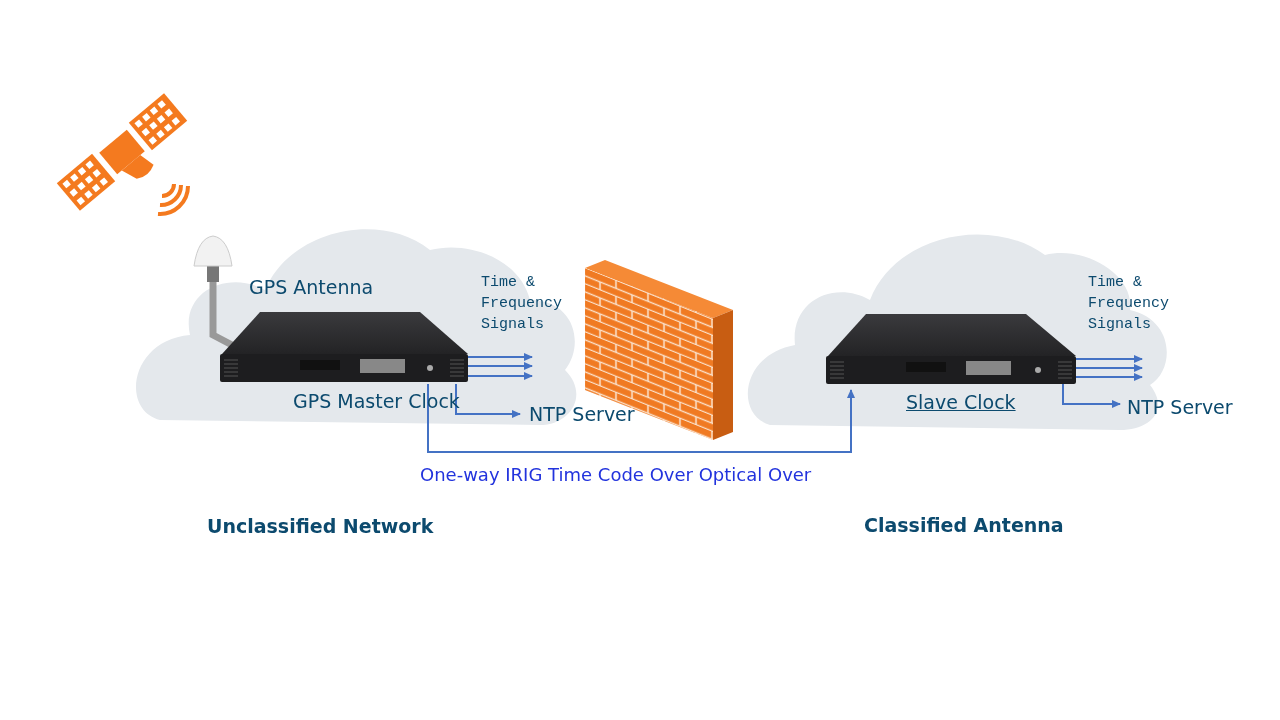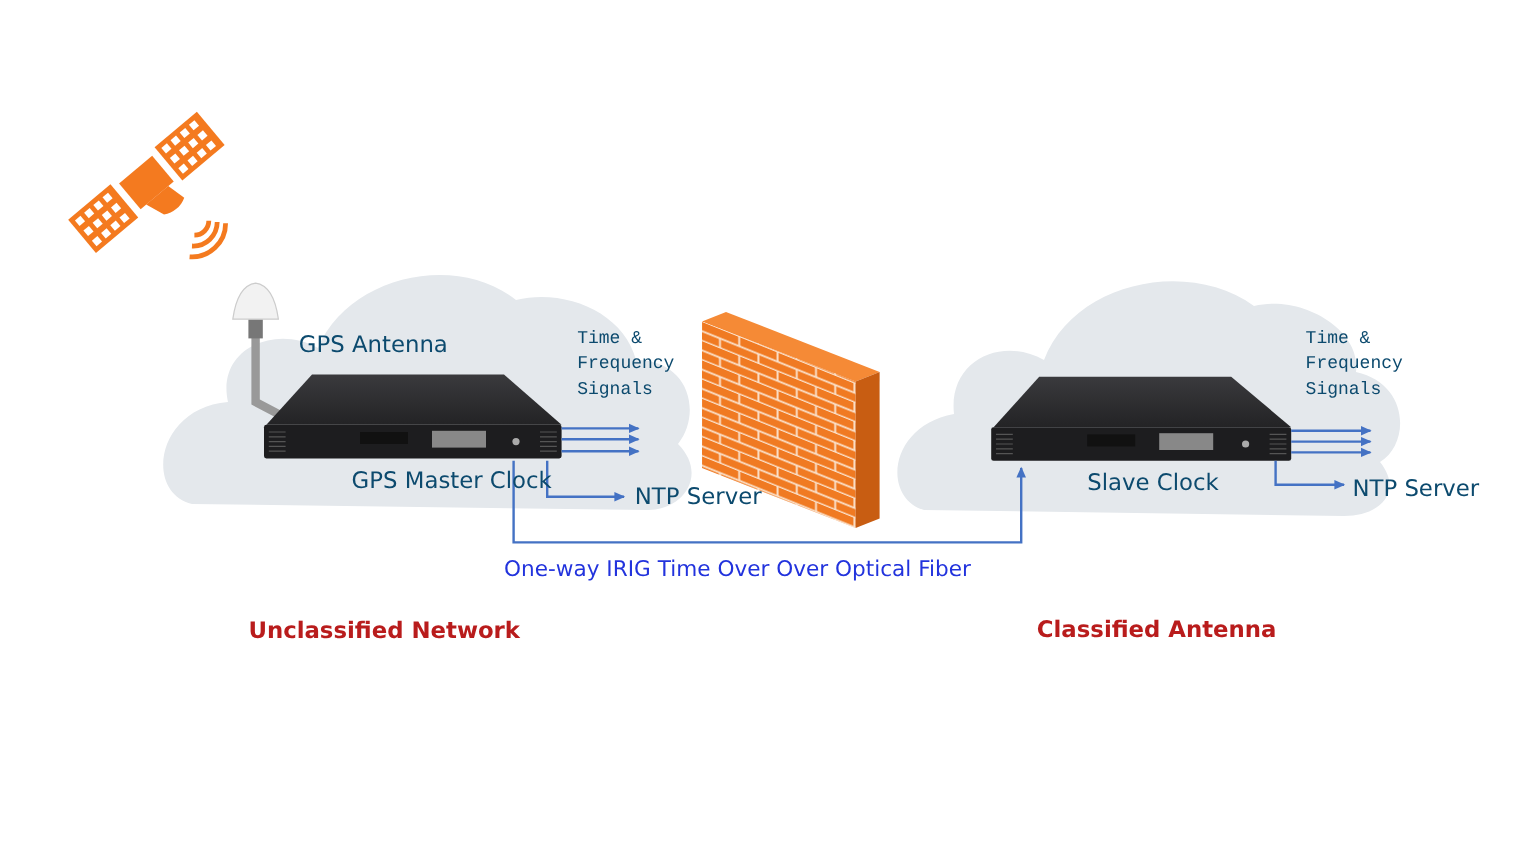--- a/index.html
+++ b/index.html
@@ -1,21 +1,21 @@
 <!DOCTYPE html>
 <html><head>
 <meta charset="utf-8">
 <style>
   html,body{margin:0;padding:0;background:#ffffff;}
   body{width:1280px;height:720px;position:relative;overflow:hidden;font-family:"DejaVu Sans","Liberation Sans",sans-serif;}
   #diagram{position:absolute;left:0;top:0;width:1280px;height:720px;}
   .lbl{position:absolute;color:#0c4a6e;white-space:nowrap;font-family:"DejaVu Sans",sans-serif;}
   .lbl-lg{font-size:19px;}
   .lbl-sm{font-size:15px;line-height:21px;white-space:pre;font-family:Liberation Mono, monospace;}
-  .lbl-net{font-size:19px;font-weight:bold;color:#b91c1c;}
+  .lbl-net{font-size:19px;font-weight:bold;color:#0c4a6e;}
   .lbl-link{font-size:18px;color:#2233dd;}
 </style>
 </head>
 <body>
 
 <svg id="diagram" viewBox="0 0 1280 720" xmlns="http://www.w3.org/2000/svg">
   <defs>
     <marker id="arr" markerWidth="10" markerHeight="10" refX="8" refY="5" orient="auto" markerUnits="userSpaceOnUse">
       <path d="M0,1 L9,5 L0,9 z" fill="#4472c4"></path>
     </marker>
@@ -127,20 +127,20 @@
 </svg>
 
 <div class="lbl lbl-lg" style="left:249px;top:276px;">GPS Antenna</div>
 <div class="lbl lbl-lg" style="left:249px;top:390px;margin-left:44px;">GPS Master Clock</div>
 <div class="lbl lbl-sm" style="left:481px;top:272px;">Time &amp;
 Frequency
 Signals</div>
 <div class="lbl lbl-lg" style="left:529px;top:403px;">NTP Server</div>
 <div class="lbl lbl-net" style="left:207px;top:515px;">Unclassified Network</div>
 
-<div class="lbl lbl-lg" style="left:906px;top:391px;">Slave Clock</div>
+<div class="lbl lbl-lg" style="left:906px;top:391px;text-decoration:underline;">Slave Clock</div>
 <div class="lbl lbl-sm" style="left:1088px;top:272px;">Time &amp;
 Frequency
 Signals</div>
 <div class="lbl lbl-lg" style="left:1127px;top:396px;">NTP Server</div>
 <div class="lbl lbl-net" style="left:864px;top:514px;">Classified Antenna</div>
 
-<div class="lbl lbl-link" style="left:420px;top:464px;">One-way IRIG Time Over Over Optical Fiber</div>
+<div class="lbl lbl-link" style="left:420px;top:464px;">One-way IRIG Time Code Over Optical Over</div>
 
 </body></html>

